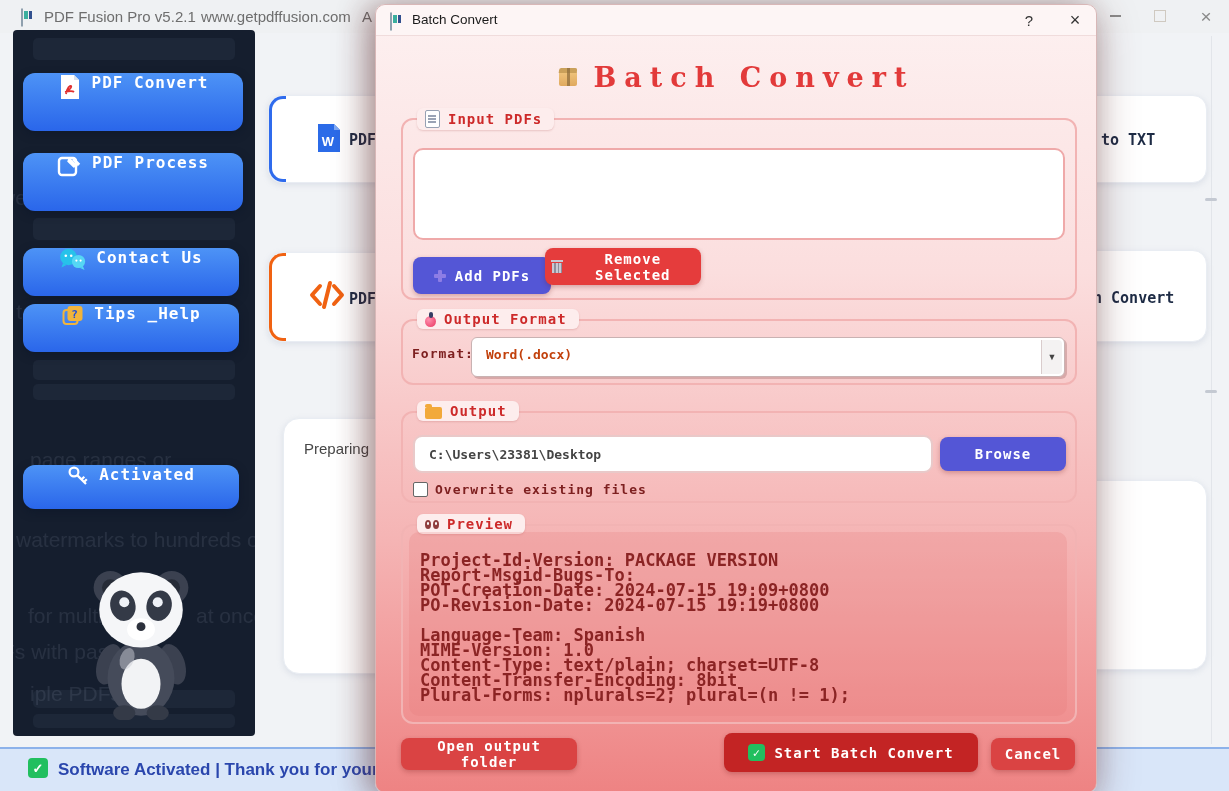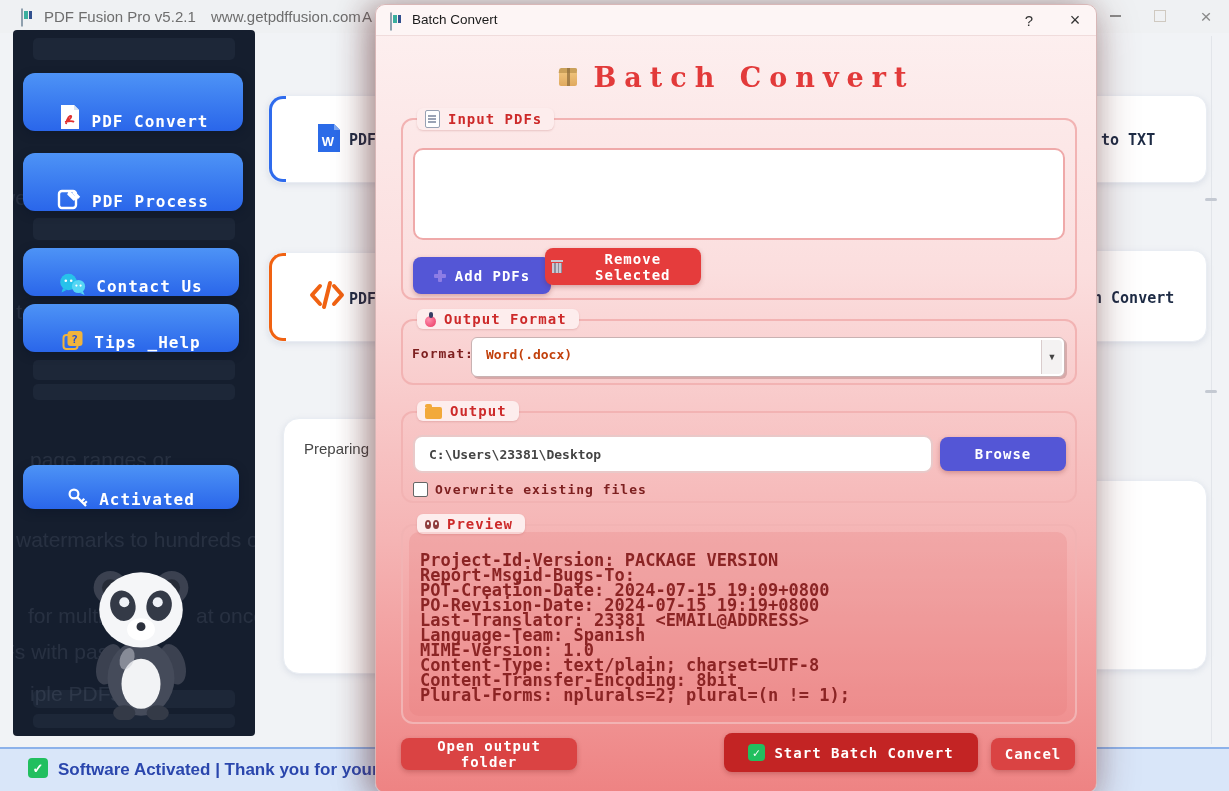--- a/index.html
+++ b/index.html
@@ -13,21 +13,21 @@
   .winctl{position:absolute;top:0;width:44px;height:32px;display:flex;align-items:center;justify-content:center;color:#7d7d7d;}
   .minbar{width:11px;height:2px;background:#8a8a8a;}
   .maxbox{width:10px;height:10px;border:1.5px solid #cfc9c0;}
   .closex{font-size:19px;color:#8a8a8a;line-height:1;}
 
   
   #sidebar{left:13px;top:30px;width:242px;height:706px;background:#151e2e;border-radius:4px;overflow:hidden;}
   .ghostbar{position:absolute;left:20px;width:202px;background:#1d2738;border-radius:5px;}
   .wm{position:absolute;color:#aab4c8;opacity:0.12;font-size:21px;white-space:nowrap;z-index:1;}
   .sbtn{position:absolute;left:10px;border-radius:12px;background:linear-gradient(180deg,#4d93f6,#2a66ea);
-        display:flex;align-items:flex-end;justify-content:center;gap:10px;color:#fff;
+        display:flex;align-items:flex-start;justify-content:center;gap:10px;color:#fff;
         font-family:"DejaVu Sans Mono",monospace;font-weight:bold;letter-spacing:1px;
         box-shadow:0 3px 8px rgba(10,20,40,.5);z-index:2;cursor:pointer;}
   .sbtn .lbl{font-size:16px;}
 
   
   .card{position:absolute;background:#ffffff;border:1px solid #e9edf3;border-radius:14px;
         box-shadow:0 2px 6px rgba(140,155,180,.22);}
   .card-accent{position:absolute;left:0;top:0;bottom:0;width:14px;border-radius:14px 0 0 14px;
                border-style:solid;border-width:3px 0 3px 3px;}
   .cardtext{position:absolute;font-family:"DejaVu Sans Mono",monospace;font-weight:bold;font-size:15px;color:#1d2b45;white-space:nowrap;}
@@ -105,21 +105,21 @@
   .icon-img:after{content:"";position:absolute;left:7px;top:2px;width:3px;height:8px;background:#32508e;}
 </style>
 </head>
 <body>
 
 <div id="stage">
 
   <div class="abs" id="main-titlebar">
     <span class="abs icon-img" style="left:21px;top:9px;"></span>
     <span class="ttext" style="left:44px;">PDF Fusion Pro v5.2.1</span>
-    <span class="ttext" style="left:211px;">www.getpdffusion.com</span>
+    <span class="ttext" style="left:201px;">www.getpdffusion.com</span>
     <span class="ttext" style="left:362px;">A</span>
     <div class="winctl" style="left:1093px;">
         <span class="minbar"></span>
       </div>
     <div class="winctl" style="left:1138px;">
         <span class="maxbox"></span>
       </div>
     <div class="winctl" style="left:1184px;">
         <span class="closex">×</span>
       </div>
@@ -328,21 +328,20 @@
             <i></i>
             <i></i>
           </span>
         <span>Preview</span>
       </div>
       <div id="preview-panel" style="left:6px;top:6px;width:658px;height:184px;">
         <div class="pline" style="top:18px;">Project-Id-Version: PACKAGE VERSION</div>
         <div class="pline" style="top:33px;">Report-Msgid-Bugs-To:</div>
         <div class="pline" style="top:48px;">POT-Creation-Date: 2024-07-15 19:09+0800</div>
         <div class="pline" style="top:63px;">PO-Revision-Date: 2024-07-15 19:19+0800</div>
-        <div class="pline" style="top:78px;">Last-Translator: 23381 &lt;EMAIL@ADDRESS&gt;</div>
         <div class="pline" style="top:93px;">Language-Team: Spanish</div>
         <div class="pline" style="top:108px;">MIME-Version: 1.0</div>
         <div class="pline" style="top:123px;">Content-Type: text/plain; charset=UTF-8</div>
         <div class="pline" style="top:138px;">Content-Transfer-Encoding: 8bit</div>
         <div class="pline" style="top:153px;">Plural-Forms: nplurals=2; plural=(n != 1);</div>
       </div>
     </div>
 
     <button class="rbtn bg-red2" style="left:25px;top:733px;width:176px;height:32px;">
       <span>Open output folder</span>

